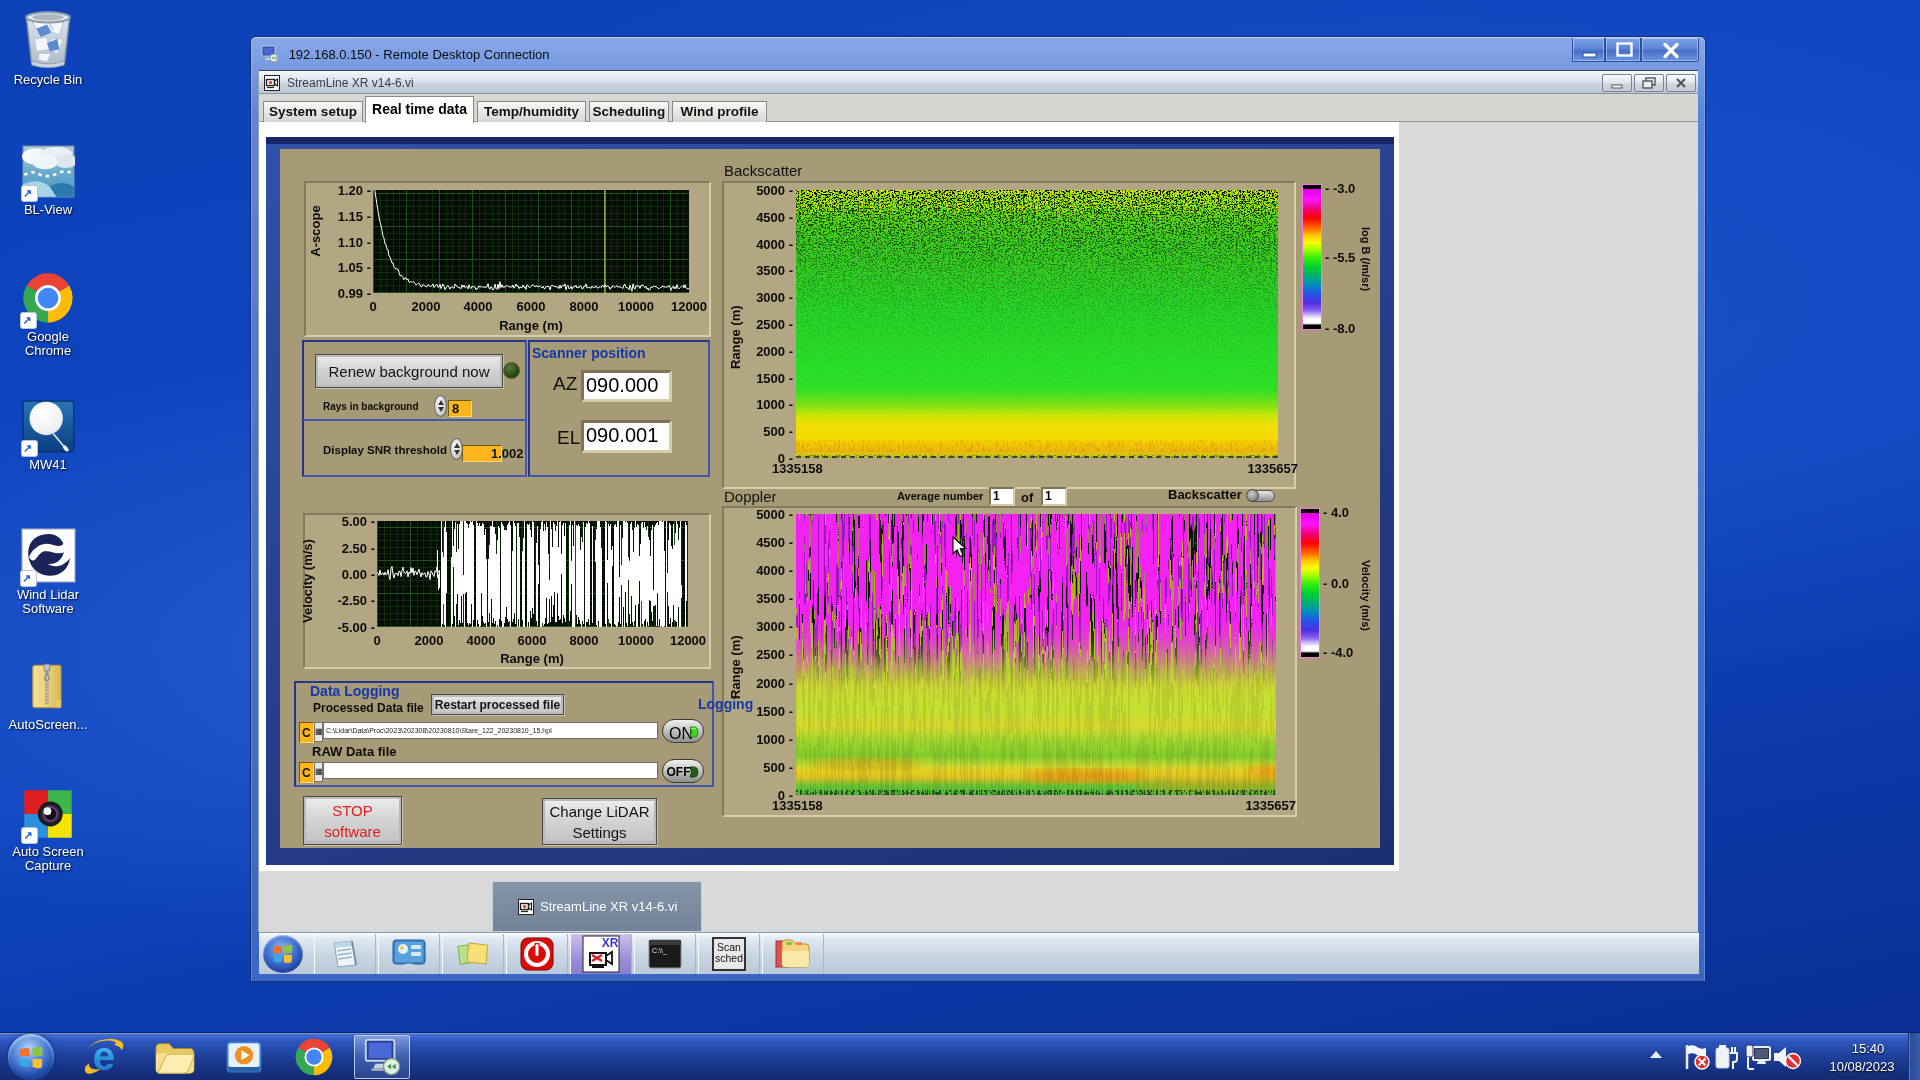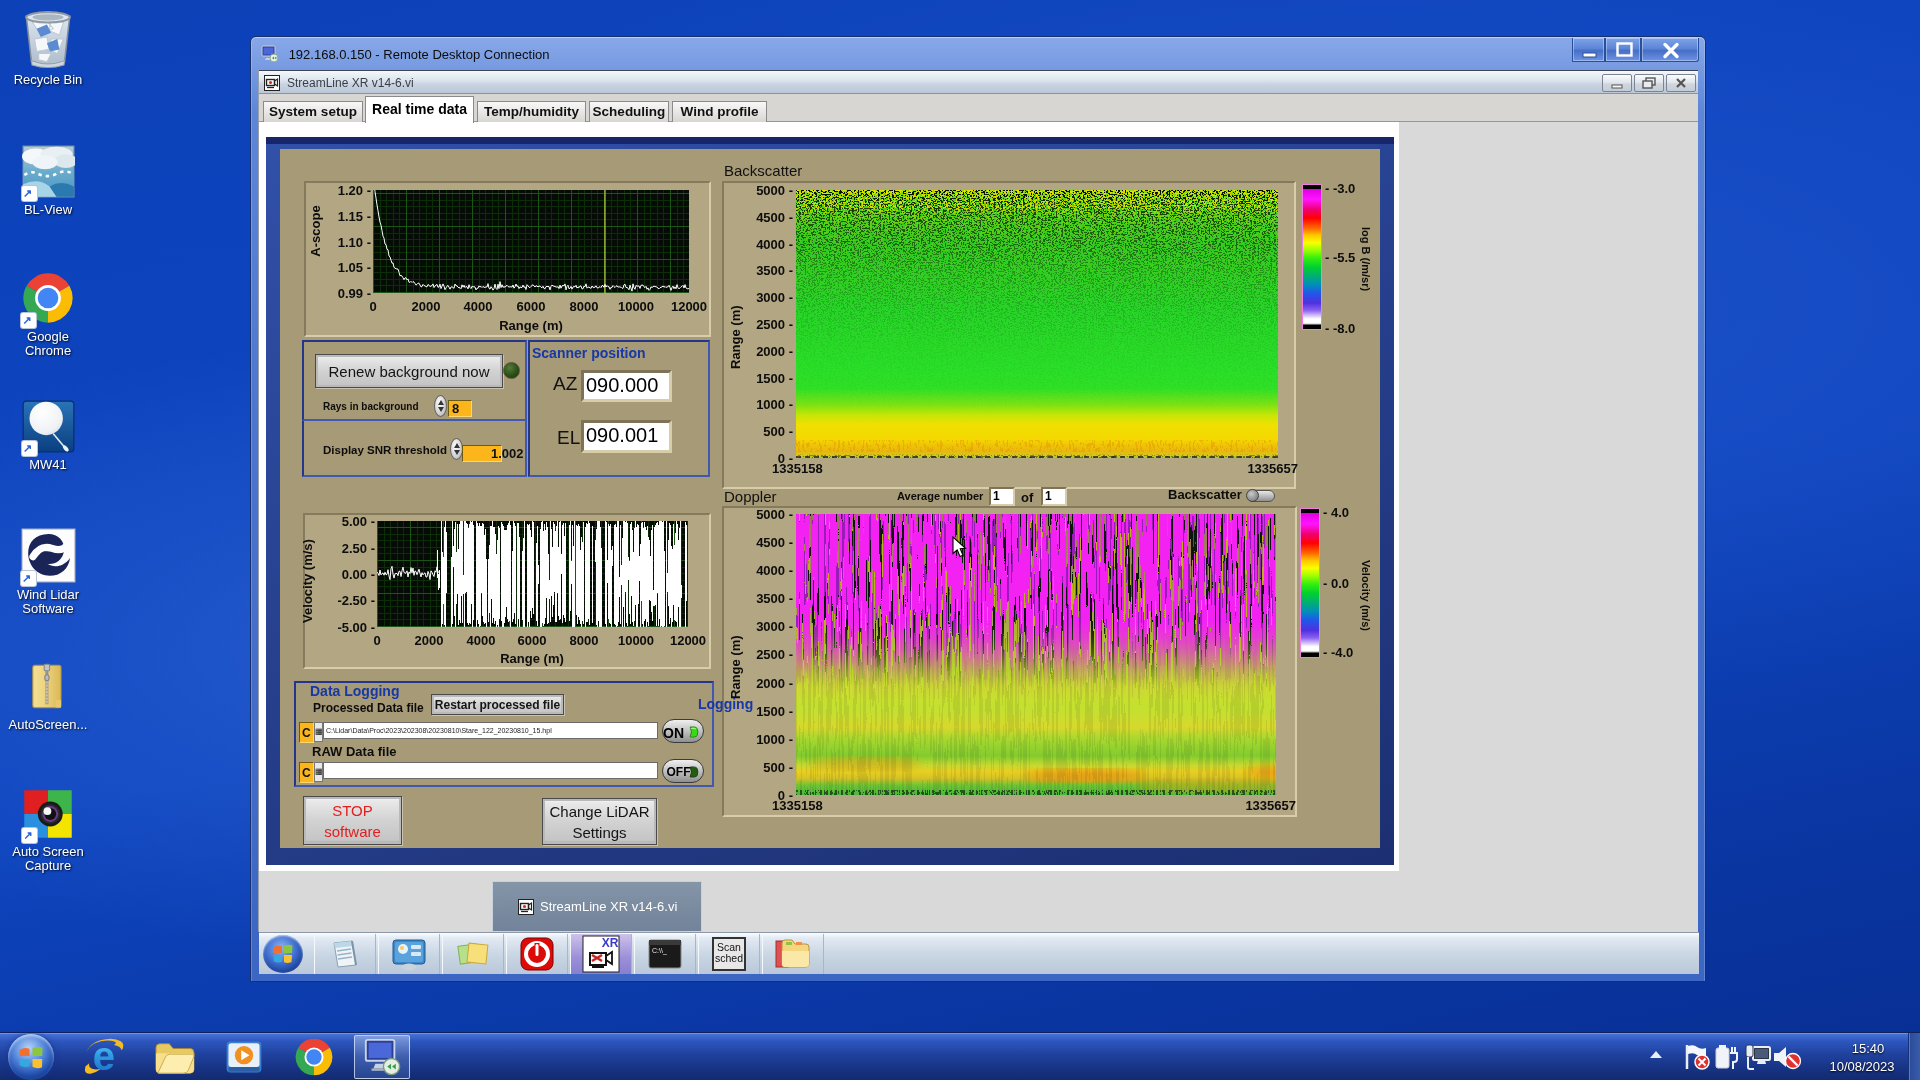--- a/index.html
+++ b/index.html
@@ -545,21 +545,21 @@
           <div class="axlab" style="left:20px;top:395px;width:90px;transform:rotate(-90deg);transform-origin:41px 41px;text-align:center;">Velocity (m/s)</div>
           <div class="secbox" style="left:14px;top:532px;width:420px;height:106px;border-width:2px;"></div>
           <div class="bluelab" style="left:30px;top:534px;">Data Logging</div>
           <div class="blab" style="left:33px;top:552px;font-size:12px;">Processed Data file</div>
           <div class="lvb" style="left:151px;top:545px;width:133px;height:21px;font-size:12px;font-weight:bold;">Restart processed file</div>
           <div class="bluelab" style="left:376px;top:547px;margin-left:42px;">Logging</div>
           <div class="orangef" style="left:19px;top:573px;width:15px;height:21px;font-size:12px;padding-left:2px;line-height:21px;">C</div>
           <div class="abs" style="left:34px;top:573px;width:9px;height:20px;background:#e8e8e8;border:1px solid #777;font-size:8px;text-align:center;line-height:18px;">▦</div>
           <div class="abs" style="left:43px;top:573px;width:335px;height:17px;background:#fff;border:1px solid #6b6b6b;font-size:7px;line-height:16px;white-space:nowrap;overflow:hidden;color:#222;">&nbsp;C:\Lidar\Data\Proc\2023\202308\20230810\Stare_122_20230810_15.hpl</div>
           <div class="abs" style="left:382px;top:570px;width:42px;height:24px;border-radius:12px;background:linear-gradient(180deg,#f0f0f0,#b8b8b8 60%,#8f8f8f);border:1px solid #3a3a3a;">
-            <span style="position:absolute;left:0;top:5px;font-size:14px;font-weight:bold;">ON</span>
+            <span style="position:absolute;left:6px;top:5px;font-size:16px;font-weight:normal;">ON</span>
             <svg style="position:absolute;right:3px;top:4px;" width="12" height="16" viewBox="0 0 17 18">
               <path d="M3 2 Q11 1 13 4 L14 9 L13 14 Q11 17 3 16 L5 9 Z" fill="#3ad816" stroke="#1e7a0c" stroke-width="1.2"></path>
               <path d="M4 4 Q9 3 11 5" stroke="#9aff80" stroke-width="1.5" fill="none"></path>
             </svg>
           </div>
           <div class="blab" style="left:32px;top:595px;">RAW Data file</div>
           <div class="orangef" style="left:19px;top:613px;width:15px;height:21px;font-size:12px;padding-left:2px;line-height:21px;">C</div>
           <div class="abs" style="left:34px;top:613px;width:9px;height:20px;background:#e8e8e8;border:1px solid #777;font-size:8px;text-align:center;line-height:18px;">▦</div>
           <div class="abs" style="left:43px;top:613px;width:335px;height:17px;background:#fff;border:1px solid #6b6b6b;"></div>
           <div class="abs" style="left:382px;top:610px;width:42px;height:24px;border-radius:12px;background:linear-gradient(180deg,#f0f0f0,#b8b8b8 60%,#8f8f8f);border:1px solid #3a3a3a;">

